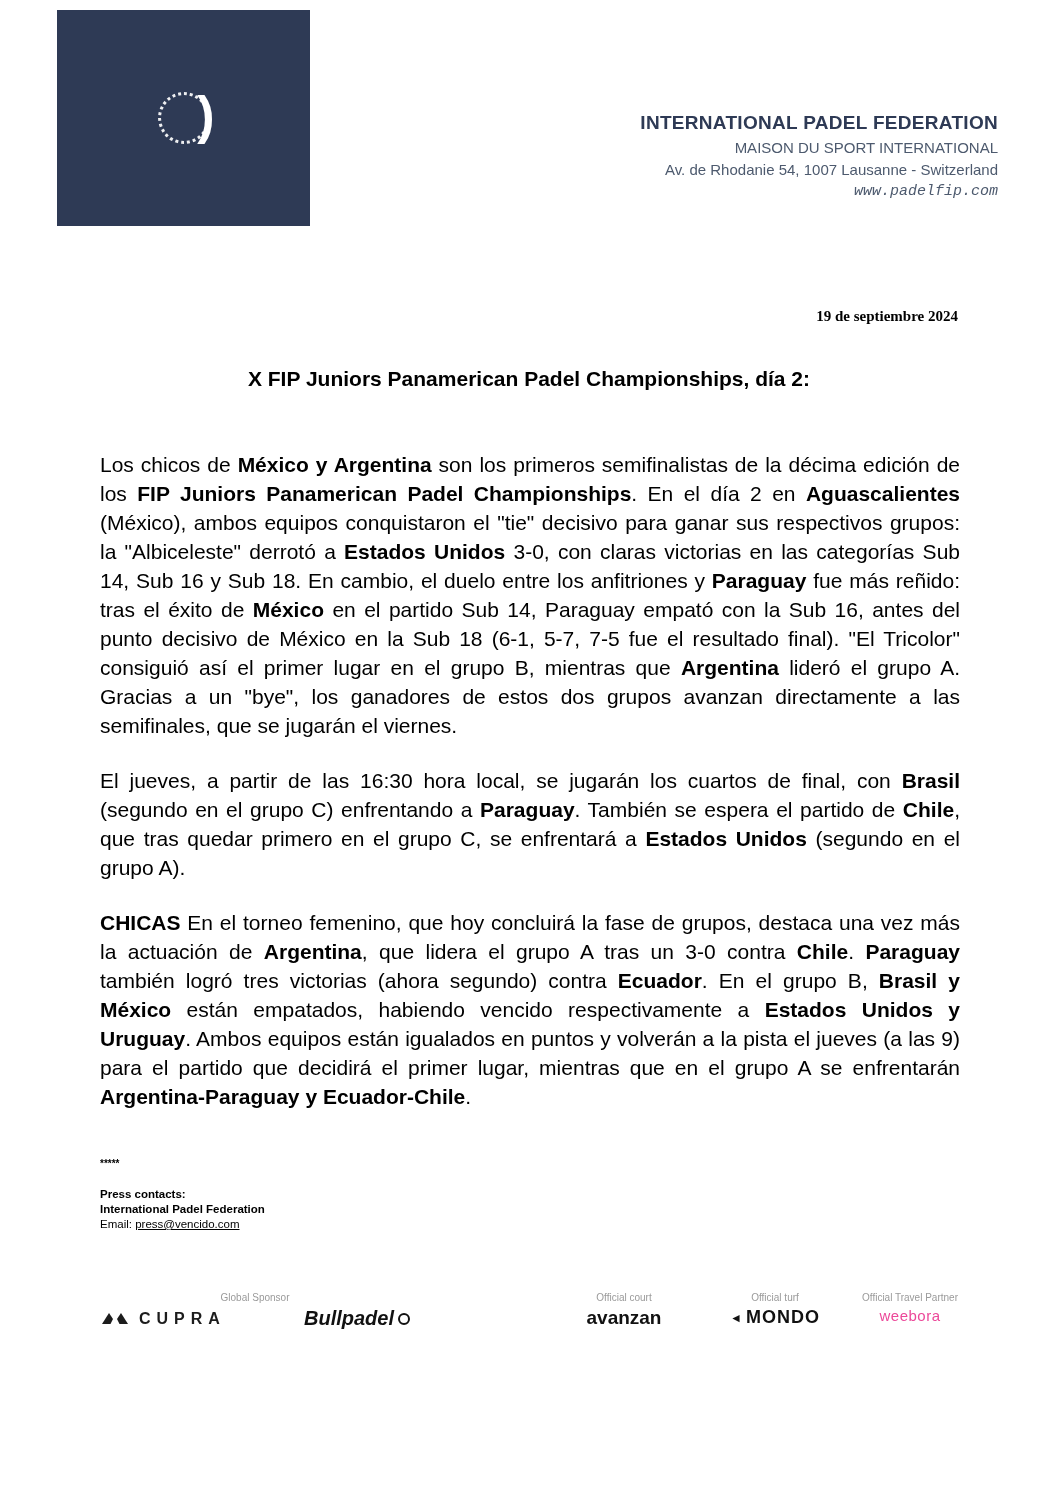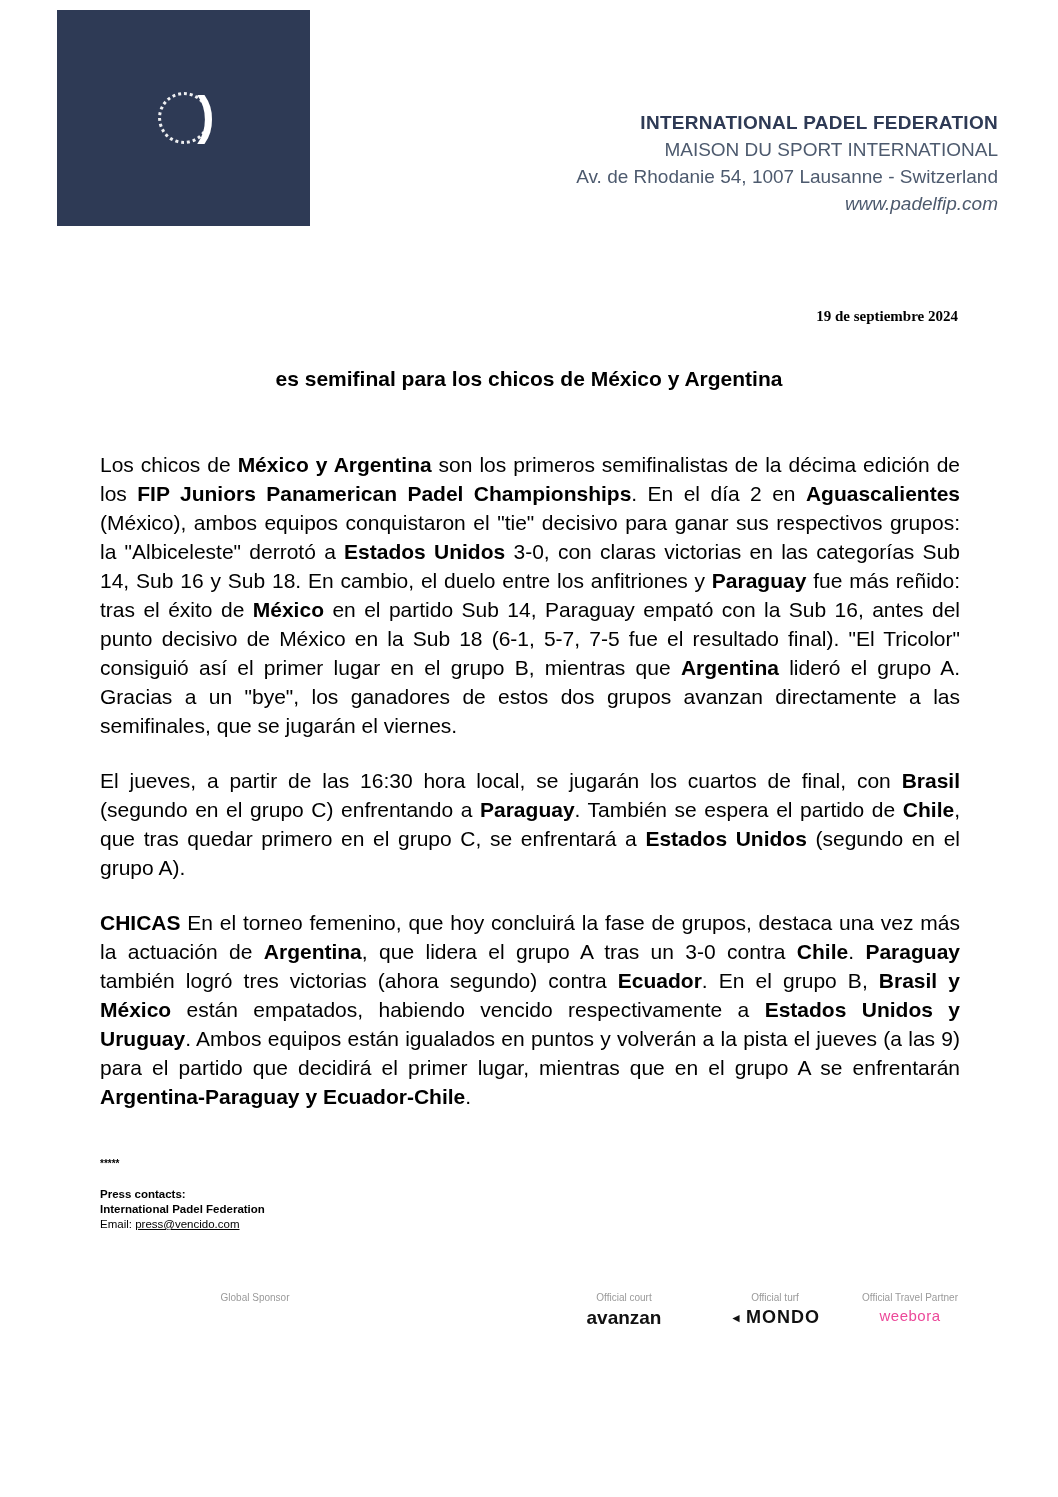--- a/index.html
+++ b/index.html
@@ -22,22 +22,22 @@
     border-radius:50%; position:relative; flex:0 0 auto;
   }
   .logo-paren {
     position:absolute; right:-8px; top:50%; transform:translateY(-55%);
     font-size:52px; font-weight:bold; color:#fff; line-height:1;
   }
   .logo-text { font-size:16.5px; font-weight:600; letter-spacing:0.6px; line-height:24px; }
 
   .letterhead { position:absolute; right:60px; top:112px; text-align:right; }
   .org-name { font-size:19px; font-weight:bold; color:#2e3a55; letter-spacing:0.3px; }
-  .addr { font-size:19px; color:#4d5a6e; margin-top:5px; }
-  .website { font-style:italic; }
+  .addr { font-size:15px; color:#4d5a6e; margin-top:5px; }
+  .website { font-style:italic;font-family:Liberation Mono, monospace; }
 
   
   .date {
     position:absolute; right:100px; top:308px;
     font-family:"Liberation Serif", serif; font-weight:bold; font-size:15px;
   }
   .title {
     position:absolute; left:100px; width:858px; top:363px;
     text-align:center; font-size:21px; font-weight:bold; line-height:32px;
   }
@@ -91,21 +91,21 @@
   <div class="letterhead">
     <div class="org-name">INTERNATIONAL PADEL FEDERATION</div>
     <div class="addr">MAISON DU SPORT INTERNATIONAL</div>
     <div class="addr">Av. de Rhodanie 54, 1007 Lausanne - Switzerland</div>
     <div class="addr website">www.padelfip.com</div>
   </div>
 
   <div class="date">19 de septiembre 2024</div>
 
   <h1 class="title">
-    <span>es semifinal para los chicos de México y Argentina</span>
+    <span>X FIP Juniors Panamerican Padel Championships, día 2:</span>
   </h1>
 
   <main class="body-text">
     <p><span>Los chicos de </span><b>México y Argentina</b><span> son los primeros semifinalistas de la décima edición de los </span><b>FIP Juniors Panamerican Padel Championships</b><span>. En el día 2 en </span><b>Aguascalientes</b><span> (México), ambos equipos conquistaron el "tie" decisivo para ganar sus respectivos grupos: la "Albiceleste" derrotó a </span><b>Estados Unidos</b><span> 3-0, con claras victorias en las categorías Sub 14, Sub 16 y Sub 18. En cambio, el duelo entre los anfitriones y </span><b>Paraguay</b><span> fue más reñido: tras el éxito de </span><b>México</b><span> en el partido Sub 14, Paraguay empató con la Sub 16, antes del punto decisivo de México en la Sub 18 (6-1, 5-7, 7-5 fue el resultado final). "El Tricolor" consiguió así el primer lugar en el grupo B, mientras que </span><b>Argentina</b><span> lideró el grupo A. Gracias a un "bye", los ganadores de estos dos grupos avanzan directamente a las semifinales, que se jugarán el viernes.</span></p>
     <p><span>El jueves, a partir de las 16:30 hora local, se jugarán los cuartos de final, con </span><b>Brasil</b><span> (segundo en el grupo C) enfrentando a </span><b>Paraguay</b><span>. También se espera el partido de </span><b>Chile</b><span>, que tras quedar primero en el grupo C, se enfrentará a </span><b>Estados Unidos</b><span> (segundo en el grupo A).</span></p>
     <p><b>CHICAS</b><span> En el torneo femenino, que hoy concluirá la fase de grupos, destaca una vez más la actuación de </span><b>Argentina</b><span>, que lidera el grupo A tras un 3-0 contra </span><b>Chile</b><span>. </span><b>Paraguay</b><span> también logró tres victorias (ahora segundo) contra </span><b>Ecuador</b><span>. En el grupo B, </span><b>Brasil y México</b><span> están empatados, habiendo vencido respectivamente a </span><b>Estados Unidos y Uruguay</b><span>. Ambos equipos están igualados en puntos y volverán a la pista el jueves (a las 9) para el partido que decidirá el primer lugar, mientras que en el grupo A se enfrentarán </span><b>Argentina-Paraguay y Ecuador-Chile</b><span>.</span></p>
   </main>
 
   <div class="press">
     <div class="stars">*****</div>
@@ -113,20 +113,33 @@
     <div class="press-org">International Padel Federation</div>
     <div class="press-email">
       <span>Email: </span><a>press@vencido.com</a>
     </div>
   </div>
 
   <footer class="sponsors">
 
     <div class="sp-group g1">
       <div class="sp-label">Global Sponsor</div>
+      <div class="sp-logos-row">
+        <div class="cupra">
+          <svg width="30" height="15" viewBox="0 0 30 15">
+            <path d="M2 13 L9 2 L13 8 L10.5 13 Z" fill="#1c1c1c"></path>
+            <path d="M28 13 L21 2 L17 8 L19.5 13 Z" fill="#1c1c1c"></path>
+          </svg>
+          <span>CUPRA</span>
+        </div>
+        <div class="bullpadel">
+          <span>Bullpadel</span>
+          <span class="ball-icon"></span>
+        </div>
+      </div>
     </div>
 
     <div class="sp-group g2">
       <div class="sp-label">Official court</div>
       <div class="mejorset">
         <span class="bold-part">avanzan</span>
       </div>
     </div>
 
     <div class="sp-group g3">

